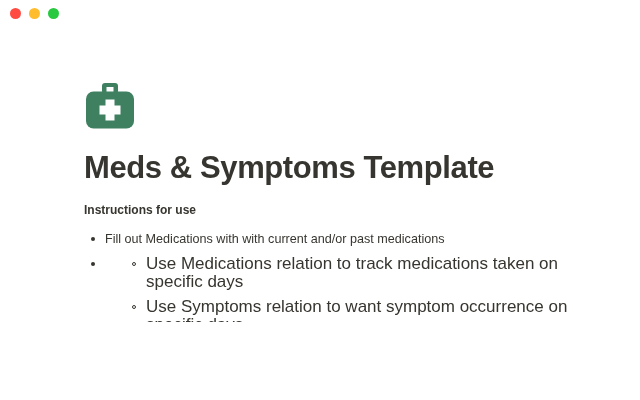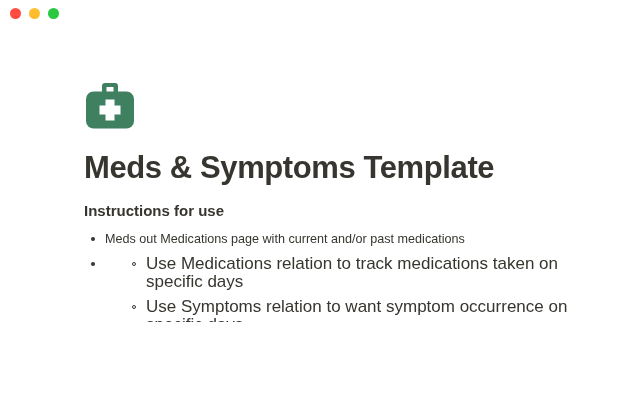--- a/index.html
+++ b/index.html
@@ -91,21 +91,21 @@
     margin: 0 0 20px 0;
     font-size: 12.6px;
     line-height: 19px;
     color: #37352f;
     max-width: 474px;
   }
 
   
   .section-heading {
     margin: 0 0 9px 0;
-    font-size: 15px;
+    font-size: 12px;
     line-height: 21px;
     font-weight: 600;
     color: #37352f;
   }
 
   
   ul.list {
     margin: 0;
     padding: 0;
     list-style: none;
@@ -182,21 +182,21 @@
       </div>
 
       <h1 class="page-title">Meds &amp; Symptoms Template</h1>
 
 
       <h2 class="section-heading">Instructions for use</h2>
 
       <ul class="list">
 
         <li class="bullet">
-          <span>Meds out Medications page with current and/or past medications</span>
+          <span>Fill out Medications with with current and/or past medications</span>
         </li>
 
         <li class="bullet">
           <ul class="sublist">
             <li class="subbullet">
               <span>Use Medications relation to track medications taken on specific days</span>
             </li>
             <li class="subbullet">
               <span>Use Symptoms relation to want symptom occurrence on specific days</span>
             </li>

